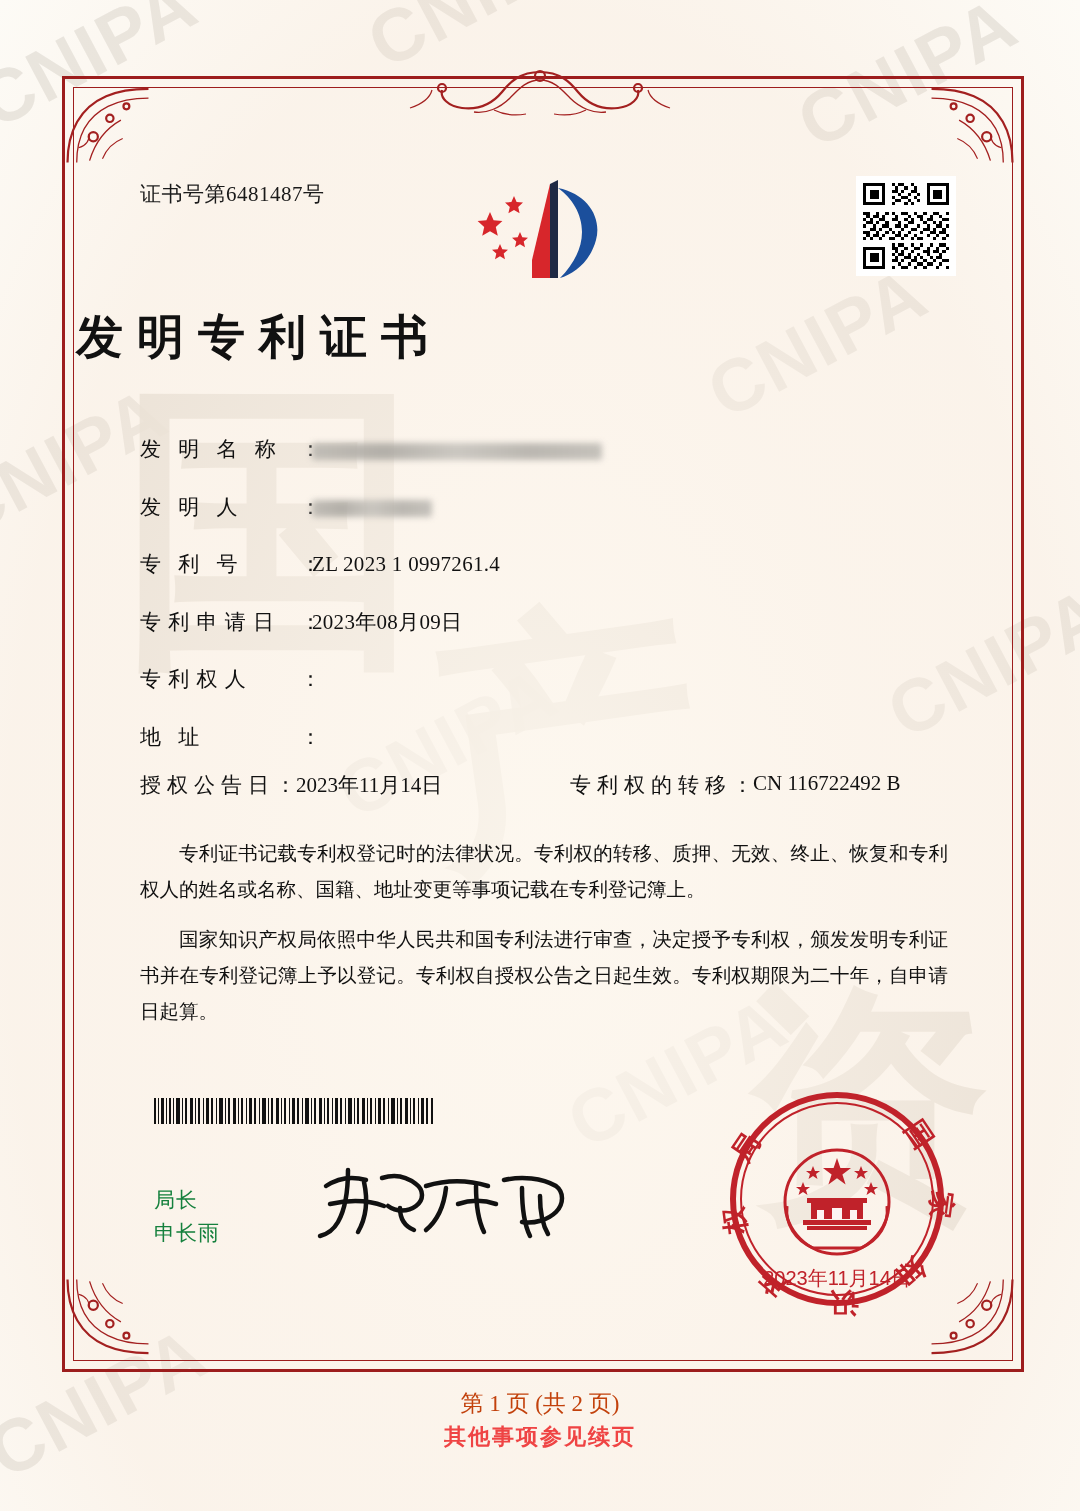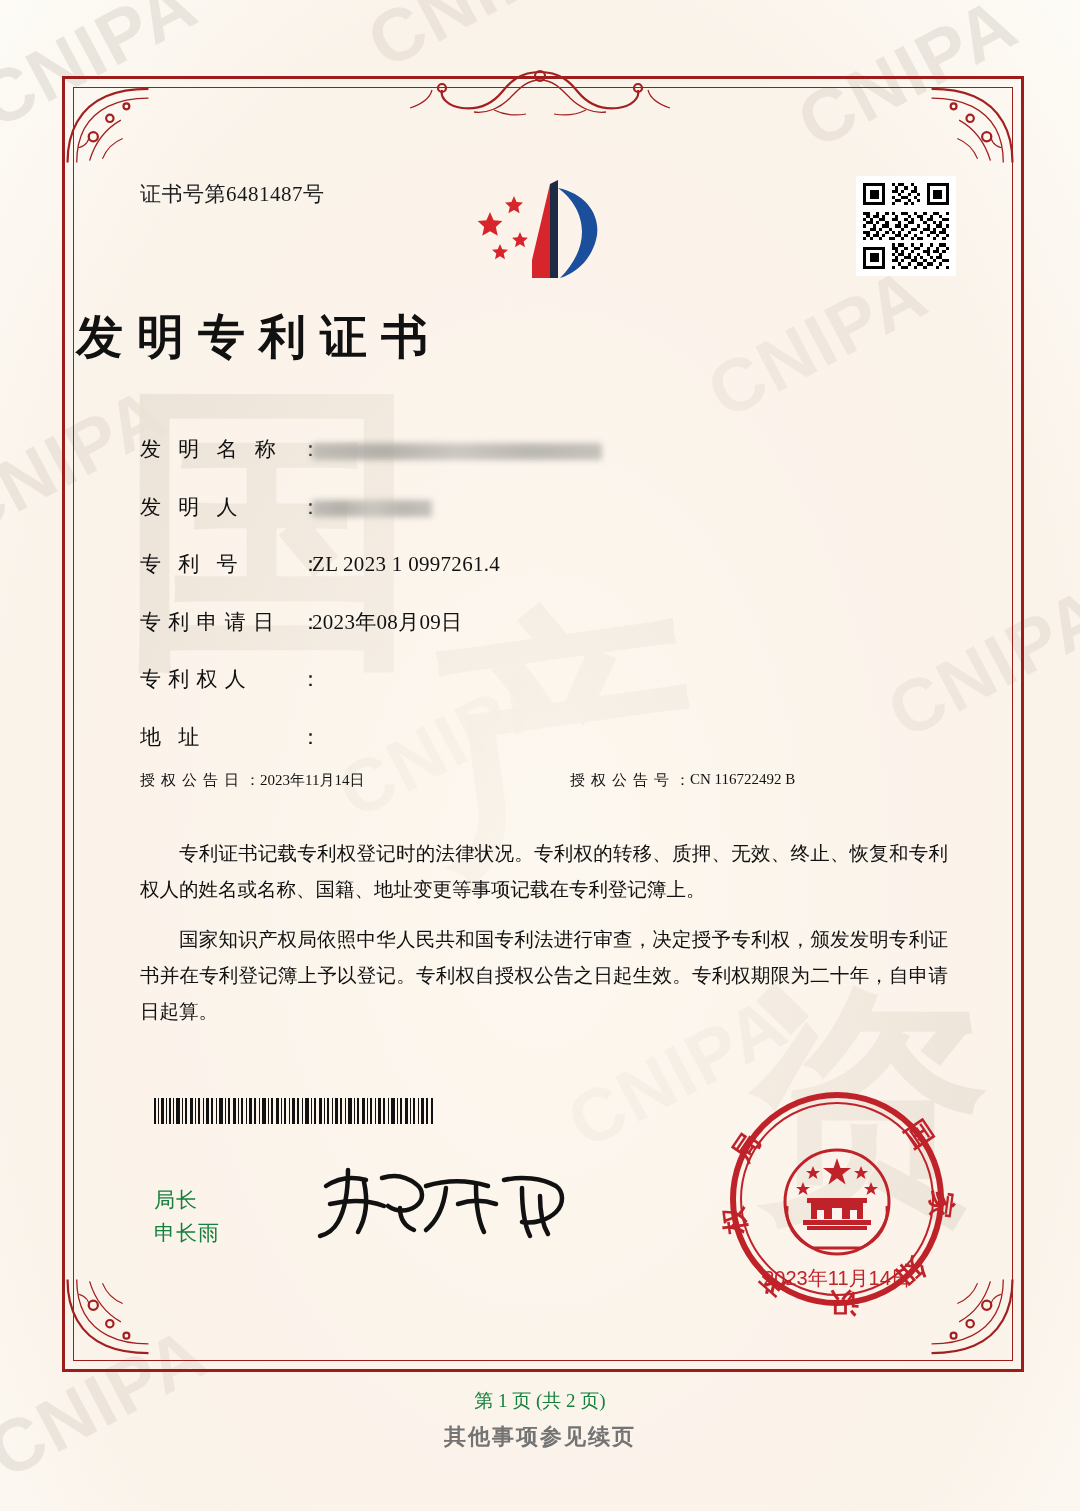--- a/index.html
+++ b/index.html
@@ -180,21 +180,21 @@
     background: linear-gradient(90deg,#b9b6b0,#a9a6a0,#c3c0ba,#b0ada7,#bcb9b3);
     filter: blur(3px);
     opacity: .85;
     vertical-align: middle;
   }
   .redacted.w-long { width: 290px; }
   .redacted.w-short { width: 120px; }
 
   .row-dual {
     display: flex;
-    font-size: 15px;
+    font-size: 21px;
     color: #111;
     margin-bottom: 18px;
   }
   .dual-left { width: 430px; flex: 0 0 430px; display:flex; }
   .dual-right { flex: 1; display:flex; }
   .dual-label { letter-spacing: 6px; white-space: nowrap; }
 
   .paragraphs {
     position: absolute;
     left: 78px;
@@ -254,32 +254,32 @@
     font-family: "Liberation Sans", sans-serif;
     letter-spacing: 0px;
   }
 
   .page-num {
     position: absolute;
     left: 0;
     right: 0;
     top: 1312px;
     text-align: center;
-    font-size: 19px;
-    color: #15803d;
+    font-size: 23px;
+    color: #c2410c;
   }
 
   .footer-note {
     position: absolute;
     left: 0;
     right: 0;
     top: 1422px;
     text-align: center;
     font-size: 22px;
-    color: #737373;
+    color: #ef4444;
     font-weight: bold;
     letter-spacing: 2px;
     z-index: 6;
   }
 </style>
 </head>
 <body>
 
 <div class="page-bg"></div>
 
@@ -601,21 +601,21 @@
       <div class="field-colon">：</div>
     </div>
 
     <div class="row-dual">
       <div class="dual-left">
         <span class="dual-label">授权公告日</span>
         <span>：</span>
         <span>2023年11月14日</span>
       </div>
       <div class="dual-right">
-        <span class="dual-label">授权公告号</span>
+        <span class="dual-label">专利权的转移</span>
         <span>：</span>
         <span>CN 116722492 B</span>
       </div>
     </div>
   </div>
 
   <div class="paragraphs">
     <p>专利证书记载专利权登记时的法律状况。专利权的转移、质押、无效、终止、恢复和专利权人的姓名或名称、国籍、地址变更等事项记载在专利登记簿上。</p>
     <p>国家知识产权局依照中华人民共和国专利法进行审查，决定授予专利权，颁发发明专利证书并在专利登记簿上予以登记。专利权自授权公告之日起生效。专利权期限为二十年，自申请日起算。</p>
   </div>

